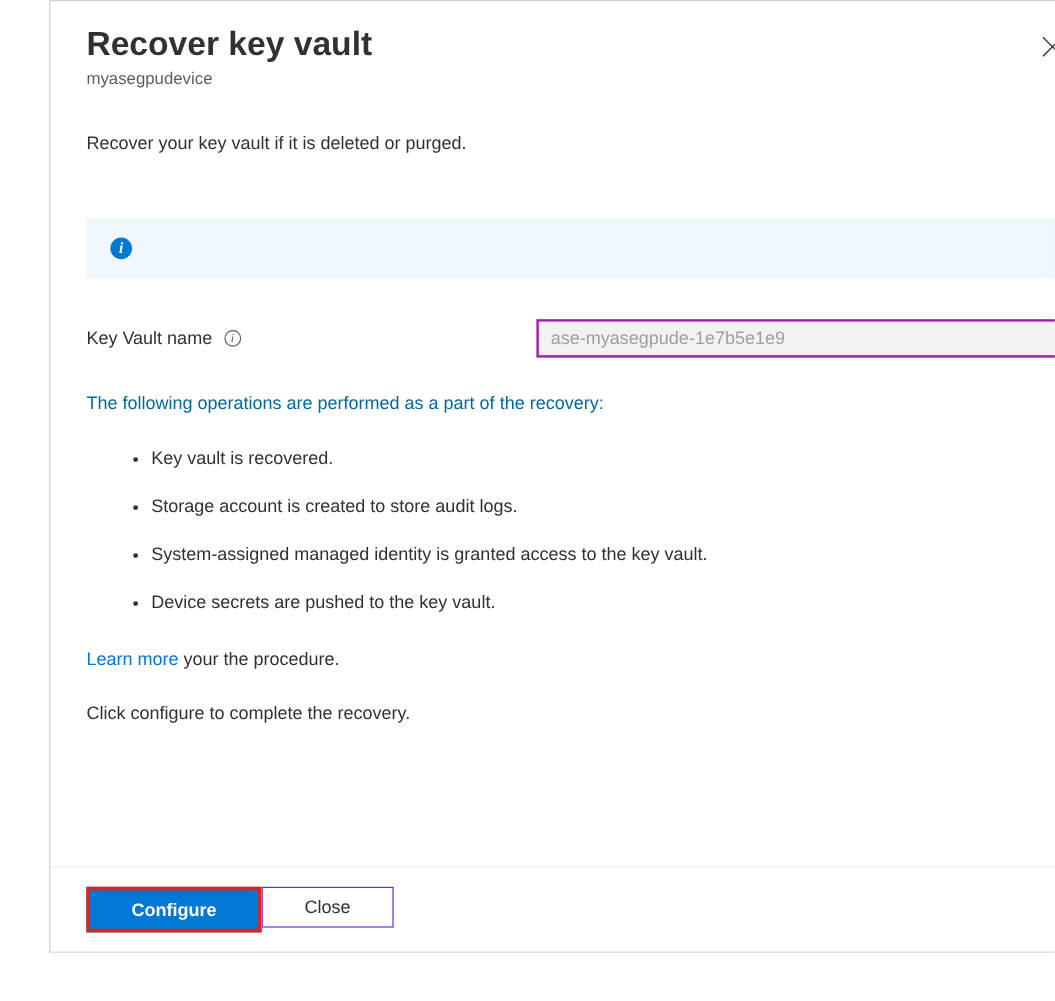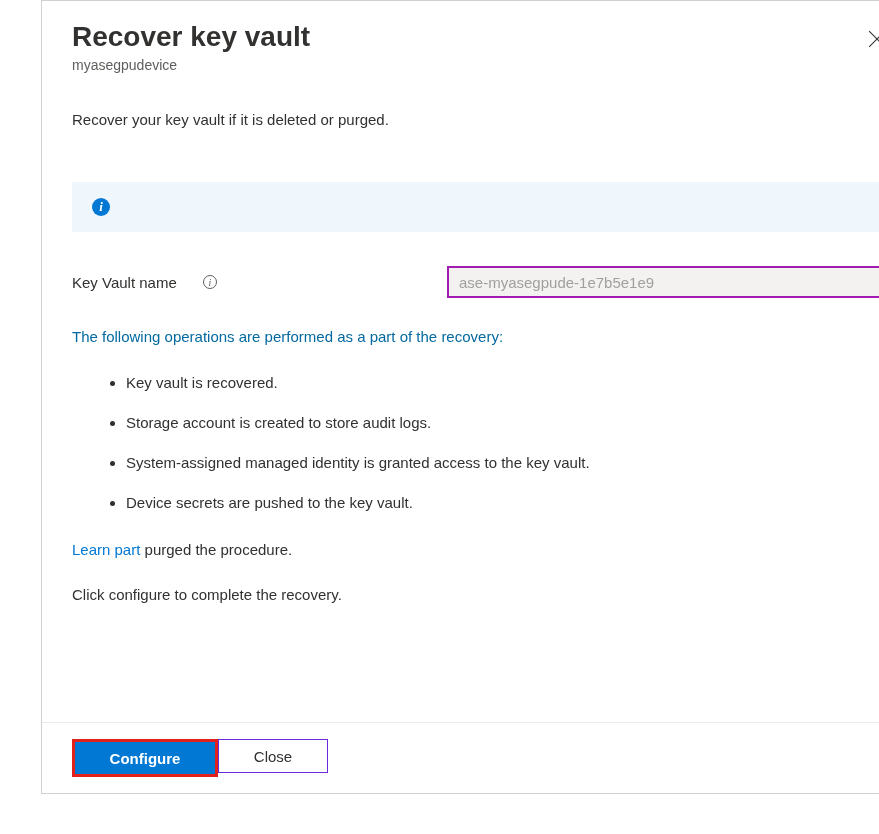--- a/index.html
+++ b/index.html
@@ -102,21 +102,21 @@
       display: flex;
       align-items: center;
       margin-bottom: 30px;
     }
     .field-label {
       width: 375px;
       font-size: 15px;
       color: #323130;
       display: flex;
       align-items: center;
-      gap: 26px;
+      gap: 10px;
     }
     .hint-icon {
       width: 14px;
       height: 14px;
       border: 1px solid #605e5c;
       border-radius: 50%;
       display: inline-flex;
       align-items: center;
       justify-content: center;
       font-size: 10px;
@@ -221,21 +221,21 @@
 
     <p class="operations-intro">The following operations are performed as a part of the recovery:</p>
     <ul class="operations-list">
       <li>Key vault is recovered.</li>
       <li>Storage account is created to store audit logs.</li>
       <li>System-assigned managed identity is granted access to the key vault.</li>
       <li>Device secrets are pushed to the key vault.</li>
     </ul>
 
     <p class="learn-more-line">
-      <a class="learn-more-link">Learn part</a><span> purged the procedure.</span>
+      <a class="learn-more-link">Learn more</a><span> your the procedure.</span>
     </p>
 
     <p class="closing-text">Click configure to complete the recovery.</p>
   </div>
 
   <div class="panel-footer">
     <button class="btn btn-primary">Configure</button>
     <button class="btn">Close</button>
   </div>
 </div>

